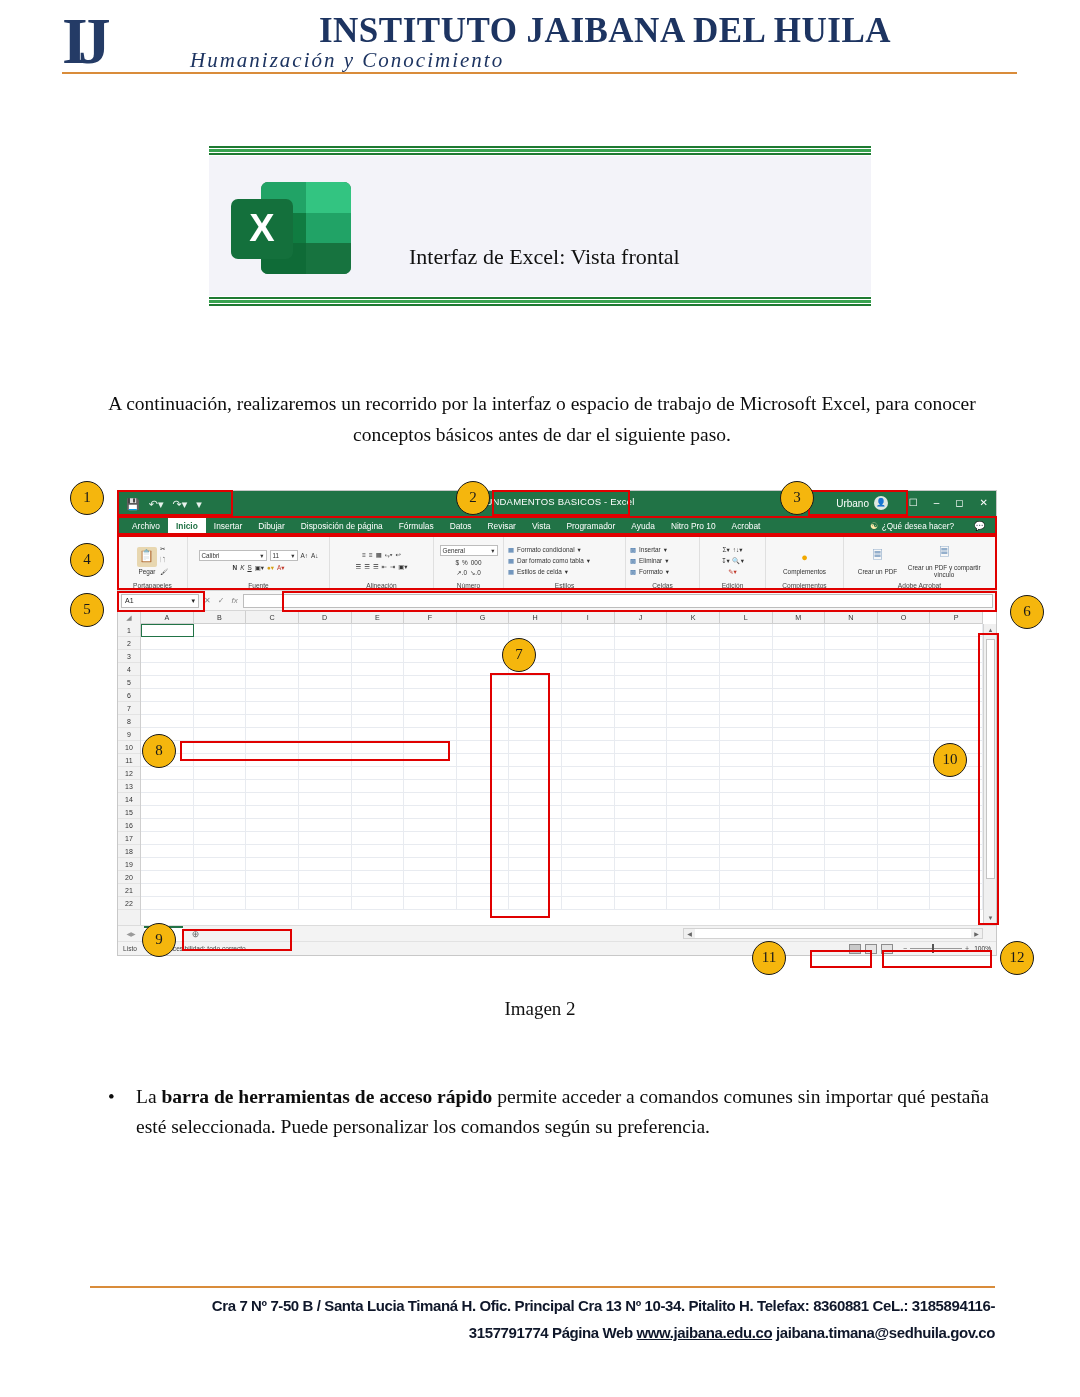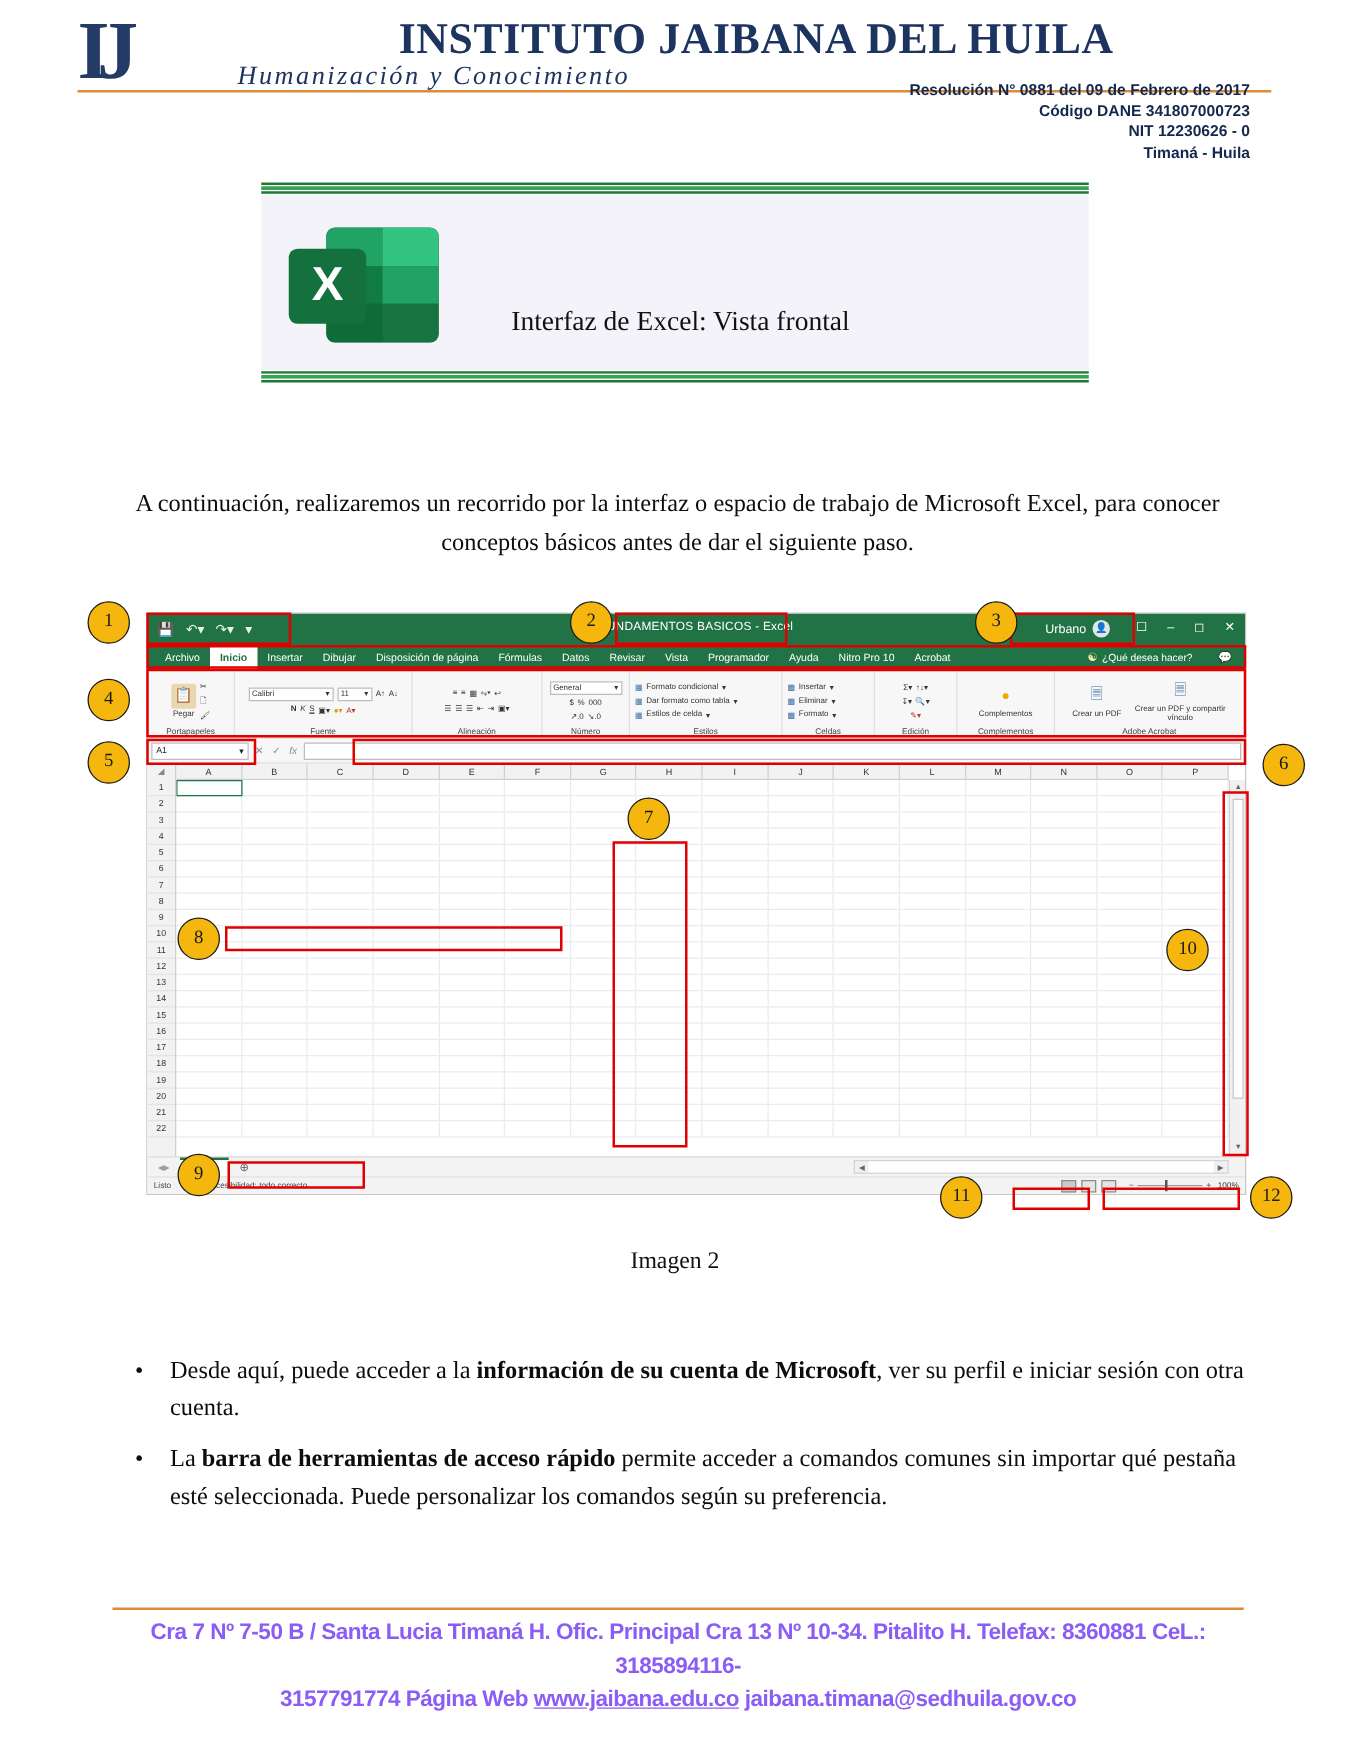--- a/index.html
+++ b/index.html
@@ -273,40 +273,34 @@
   .bullet { position:relative; padding-left:36px; margin-bottom:11px; font-size:19.5px; line-height:30px; color:#0d0d0d; }
   .bullet::before {
     content:"\2022"; position:absolute; left:8px; top:0; font-size:19px; color:#0d0d0d;
   }
   .bullet b { font-weight:bold; }
 
   
   #foot-rule { position:absolute; left:90px; top:1286px; width:905px; height:2px; background:#d98c3a; }
   #footer {
     position:absolute; left:90px; top:1292px; width:905px;
-    text-align:center; font-family:"Liberation Sans", sans-serif;
-    font-size:18px; font-weight:bold; color:#8b5cf6; line-height:27px;
+    text-align:right; font-family:"Liberation Sans", sans-serif;
+    font-size:15px; font-weight:bold; color:#0f172a; line-height:27px;
     letter-spacing:-0.4px;
   }
   #footer .u { text-decoration:underline; }
 </style>
 </head>
 <body>
 
 <div id="letterhead">
   <div id="inst-name">INSTITUTO JAIBANA DEL HUILA</div>
   <div id="logo-mark">IJ</div>
   <div id="inst-slogan">Humanización y Conocimiento</div>
   <div id="head-rule"></div>
-  <div id="head-info">
-    <div>Resolución N° 0881 del 09 de Febrero de 2017</div>
-    <div>Código DANE 341807000723</div>
-    <div>NIT 12230626 - 0</div>
-    <div>Timaná - Huila</div>
-  </div>
 </div>
 
 <div id="banner">
   <div class="stripe" id="banner-top">
     <div class="s1"></div>
       <div class="s2"></div>
       <div class="s3"></div>
       <div class="s4"></div>
       <div class="s5"></div>
   </div>
@@ -1066,23 +1060,20 @@
   <div class="callout" style="left:82px; top:440px;">9</div>
   <div class="callout" style="left:873px; top:260px;">10</div>
   <div class="callout" style="left:692px; top:458px;">11</div>
   <div class="callout" style="left:940px; top:458px;">12</div>
 </div>
 
 <div id="figcaption">Imagen 2</div>
 
 <div id="bullets">
   <div class="bullet">
-    <span>Desde aquí, puede acceder a la </span><b>información de su cuenta de Microsoft</b><span>, ver su perfil e iniciar sesión con otra cuenta.</span>
-  </div>
-  <div class="bullet">
     <span>La </span><b>barra de herramientas de acceso rápido</b><span> permite acceder a comandos comunes sin importar qué pestaña esté seleccionada. Puede personalizar los comandos según su preferencia.</span>
   </div>
 </div>
 
 <div id="foot-rule"></div>
 <div id="footer">
   <div>Cra 7 Nº 7-50 B / Santa Lucia Timaná H. Ofic. Principal Cra 13 Nº 10-34. Pitalito H. Telefax: 8360881 CeL.: 3185894116-</div>
   <div>
     <span>3157791774     Página Web </span><span class="u">www.jaibana.edu.co</span><span>     jaibana.timana@sedhuila.gov.co</span>
   </div>

